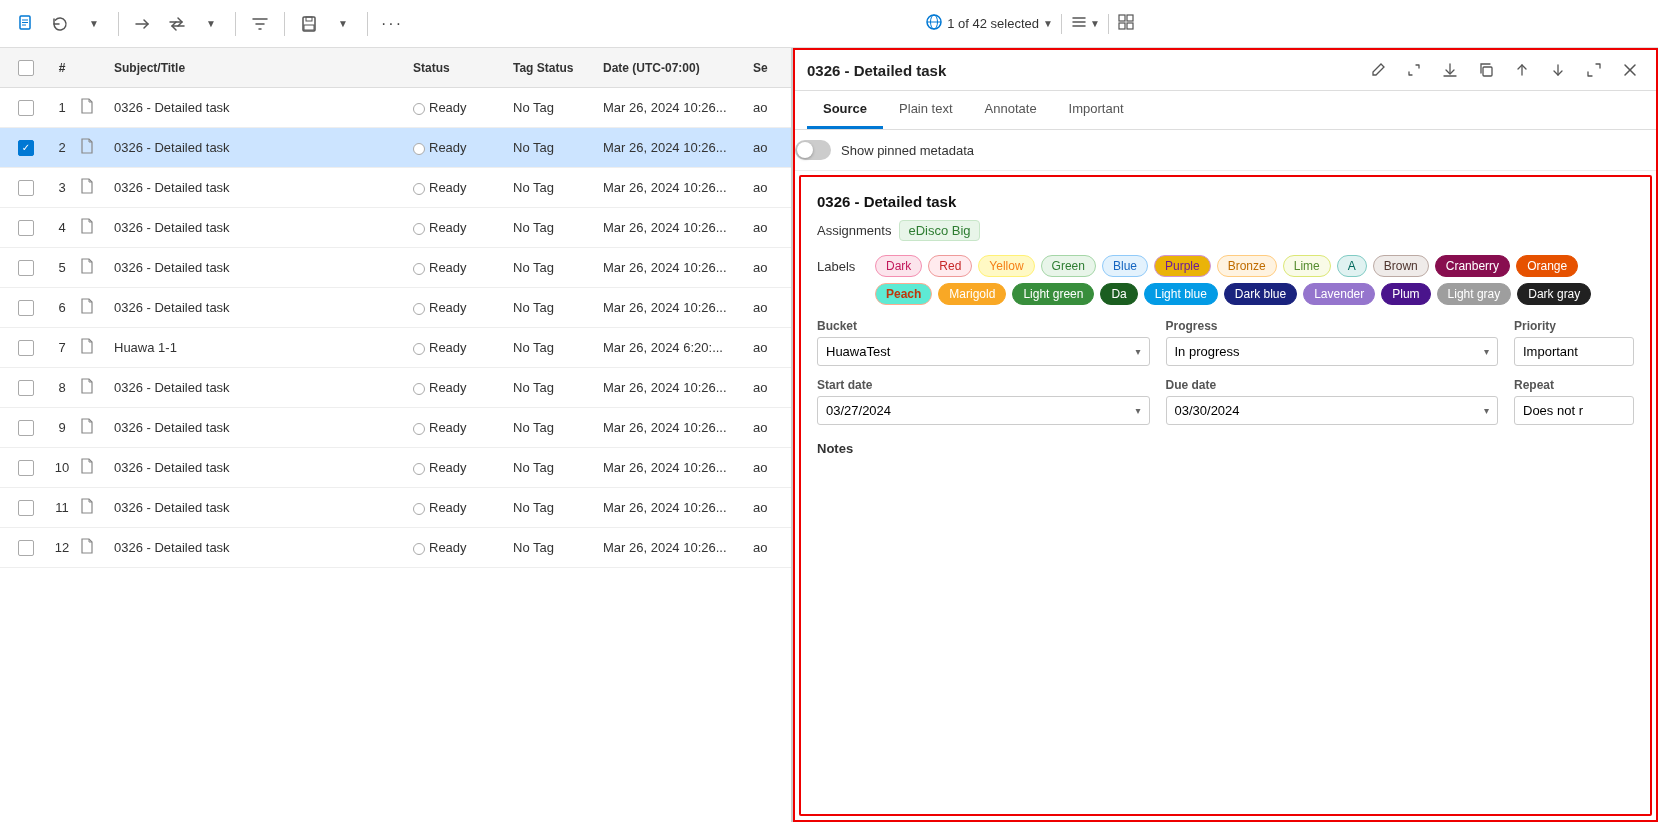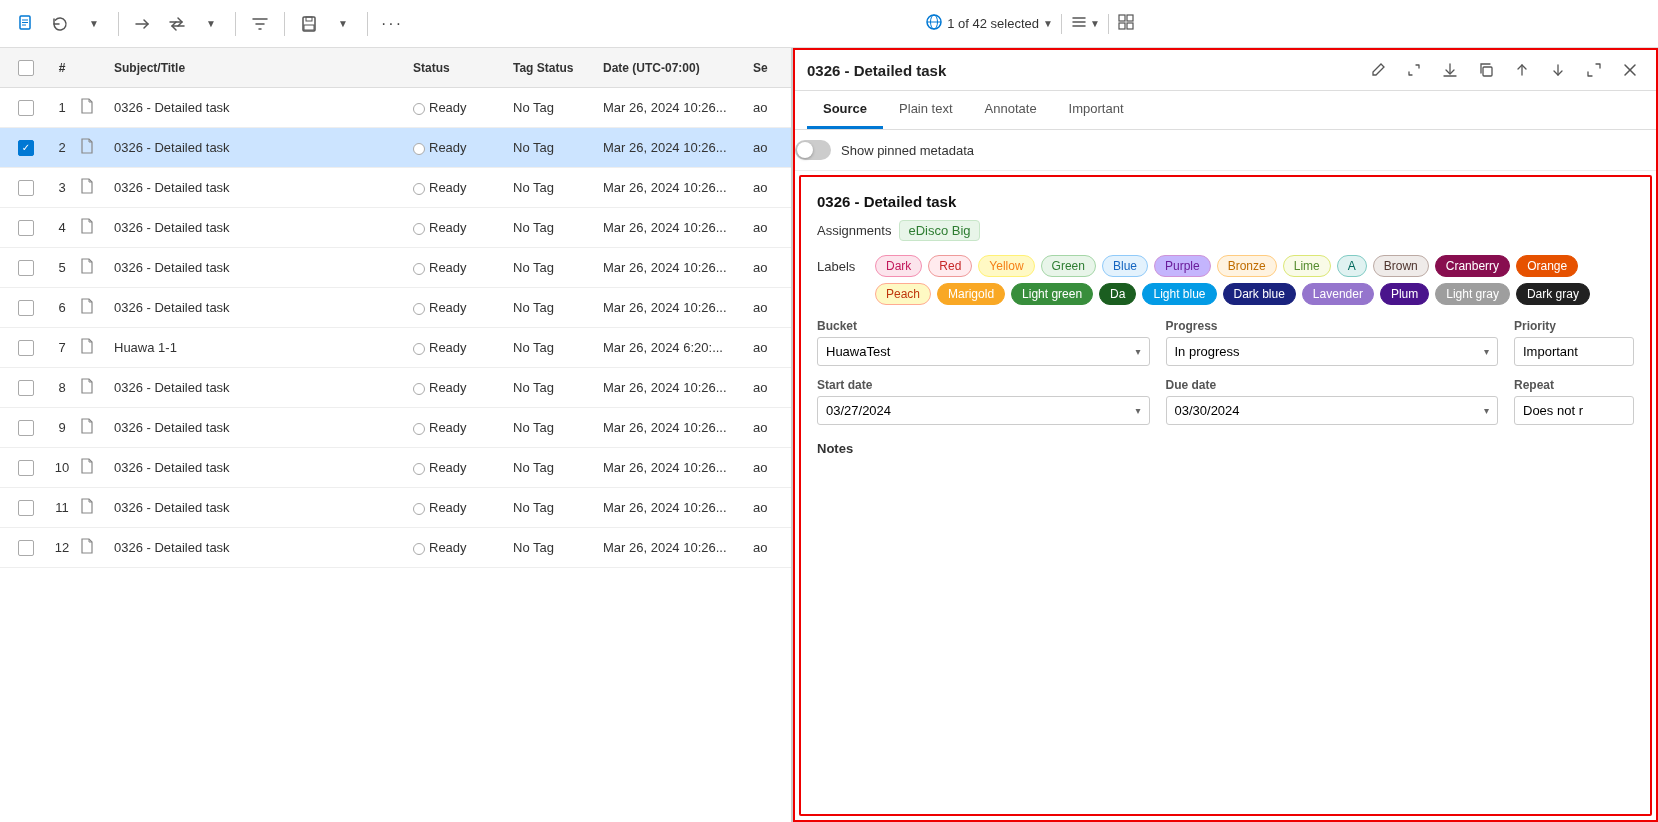--- a/index.html
+++ b/index.html
@@ -513,28 +513,28 @@
         <span class="assignment-badge">eDisco Big</span>
       </div>
       <div class="labels-row">
         <span class="labels-label">Labels</span>
         <div class="labels-grid" id="labels-grid">
             <span class="label-badge" style="background-color: rgb(252, 228, 236); color: rgb(194, 24, 91); border: 1px solid rgb(244, 143, 177);">Dark</span>
             <span class="label-badge" style="background-color: rgb(255, 235, 238); color: rgb(198, 40, 40); border: 1px solid rgb(239, 154, 154);">Red</span>
             <span class="label-badge" style="background-color: rgb(255, 249, 196); color: rgb(245, 127, 23); border: 1px solid rgb(255, 241, 118);">Yellow</span>
             <span class="label-badge" style="background-color: rgb(232, 245, 233); color: rgb(46, 125, 50); border: 1px solid rgb(165, 214, 167);">Green</span>
             <span class="label-badge" style="background-color: rgb(227, 242, 253); color: rgb(21, 101, 192); border: 1px solid rgb(144, 202, 249);">Blue</span>
-            <span class="label-badge" style="background-color: #c4b5fd; color: rgb(106, 27, 154); border: 1px solid rgb(206, 147, 216);">Purple</span>
+            <span class="label-badge" style="background-color: #eab308; color: rgb(106, 27, 154); border: 1px solid rgb(206, 147, 216);">Purple</span>
             <span class="label-badge" style="background-color: rgb(255, 243, 224); color: rgb(191, 108, 0); border: 1px solid rgb(255, 204, 128);">Bronze</span>
             <span class="label-badge" style="background-color: rgb(249, 251, 231); color: rgb(85, 139, 47); border: 1px solid rgb(220, 231, 117);">Lime</span>
             <span class="label-badge" style="background-color: rgb(224, 242, 241); color: rgb(0, 105, 92); border: 1px solid rgb(128, 203, 196);">A</span>
             <span class="label-badge" style="background-color: rgb(239, 235, 233); color: rgb(78, 52, 46); border: 1px solid rgb(188, 170, 164);">Brown</span>
             <span class="label-badge" style="background-color: rgb(136, 14, 79); color: rgb(255, 255, 255); border: 1px solid rgb(136, 14, 79);">Cranberry</span>
             <span class="label-badge" style="background-color: rgb(230, 81, 0); color: rgb(255, 255, 255); border: 1px solid rgb(230, 81, 0);">Orange</span>
-            <span class="label-badge" style="background-color: #fef9c3; color: rgb(191, 54, 12); border: 1px solid rgb(255, 171, 145);">Peach</span>
+            <span class="label-badge" style="background-color: #5eead4; color: rgb(191, 54, 12); border: 1px solid rgb(255, 171, 145); font-weight: bold;">Peach</span>
             <span class="label-badge" style="background-color: rgb(249, 168, 37); color: rgb(255, 255, 255); border: 1px solid rgb(249, 168, 37);">Marigold</span>
             <span class="label-badge" style="background-color: rgb(56, 142, 60); color: rgb(255, 255, 255); border: 1px solid rgb(56, 142, 60);">Light green</span>
             <span class="label-badge" style="background-color: rgb(27, 94, 32); color: rgb(255, 255, 255); border: 1px solid rgb(27, 94, 32);">Da</span>
             <span class="label-badge" style="background-color: rgb(3, 155, 229); color: rgb(255, 255, 255); border: 1px solid rgb(3, 155, 229);">Light blue</span>
             <span class="label-badge" style="background-color: rgb(26, 35, 126); color: rgb(255, 255, 255); border: 1px solid rgb(26, 35, 126);">Dark blue</span>
             <span class="label-badge" style="background-color: rgb(149, 117, 205); color: rgb(255, 255, 255); border: 1px solid rgb(149, 117, 205);">Lavender</span>
             <span class="label-badge" style="background-color: rgb(74, 20, 140); color: rgb(255, 255, 255); border: 1px solid rgb(74, 20, 140);">Plum</span>
             <span class="label-badge" style="background-color: rgb(158, 158, 158); color: rgb(255, 255, 255); border: 1px solid rgb(158, 158, 158);">Light gray</span>
             <span class="label-badge" style="background-color: rgb(33, 33, 33); color: rgb(255, 255, 255); border: 1px solid rgb(33, 33, 33);">Dark gray</span>
           </div>

